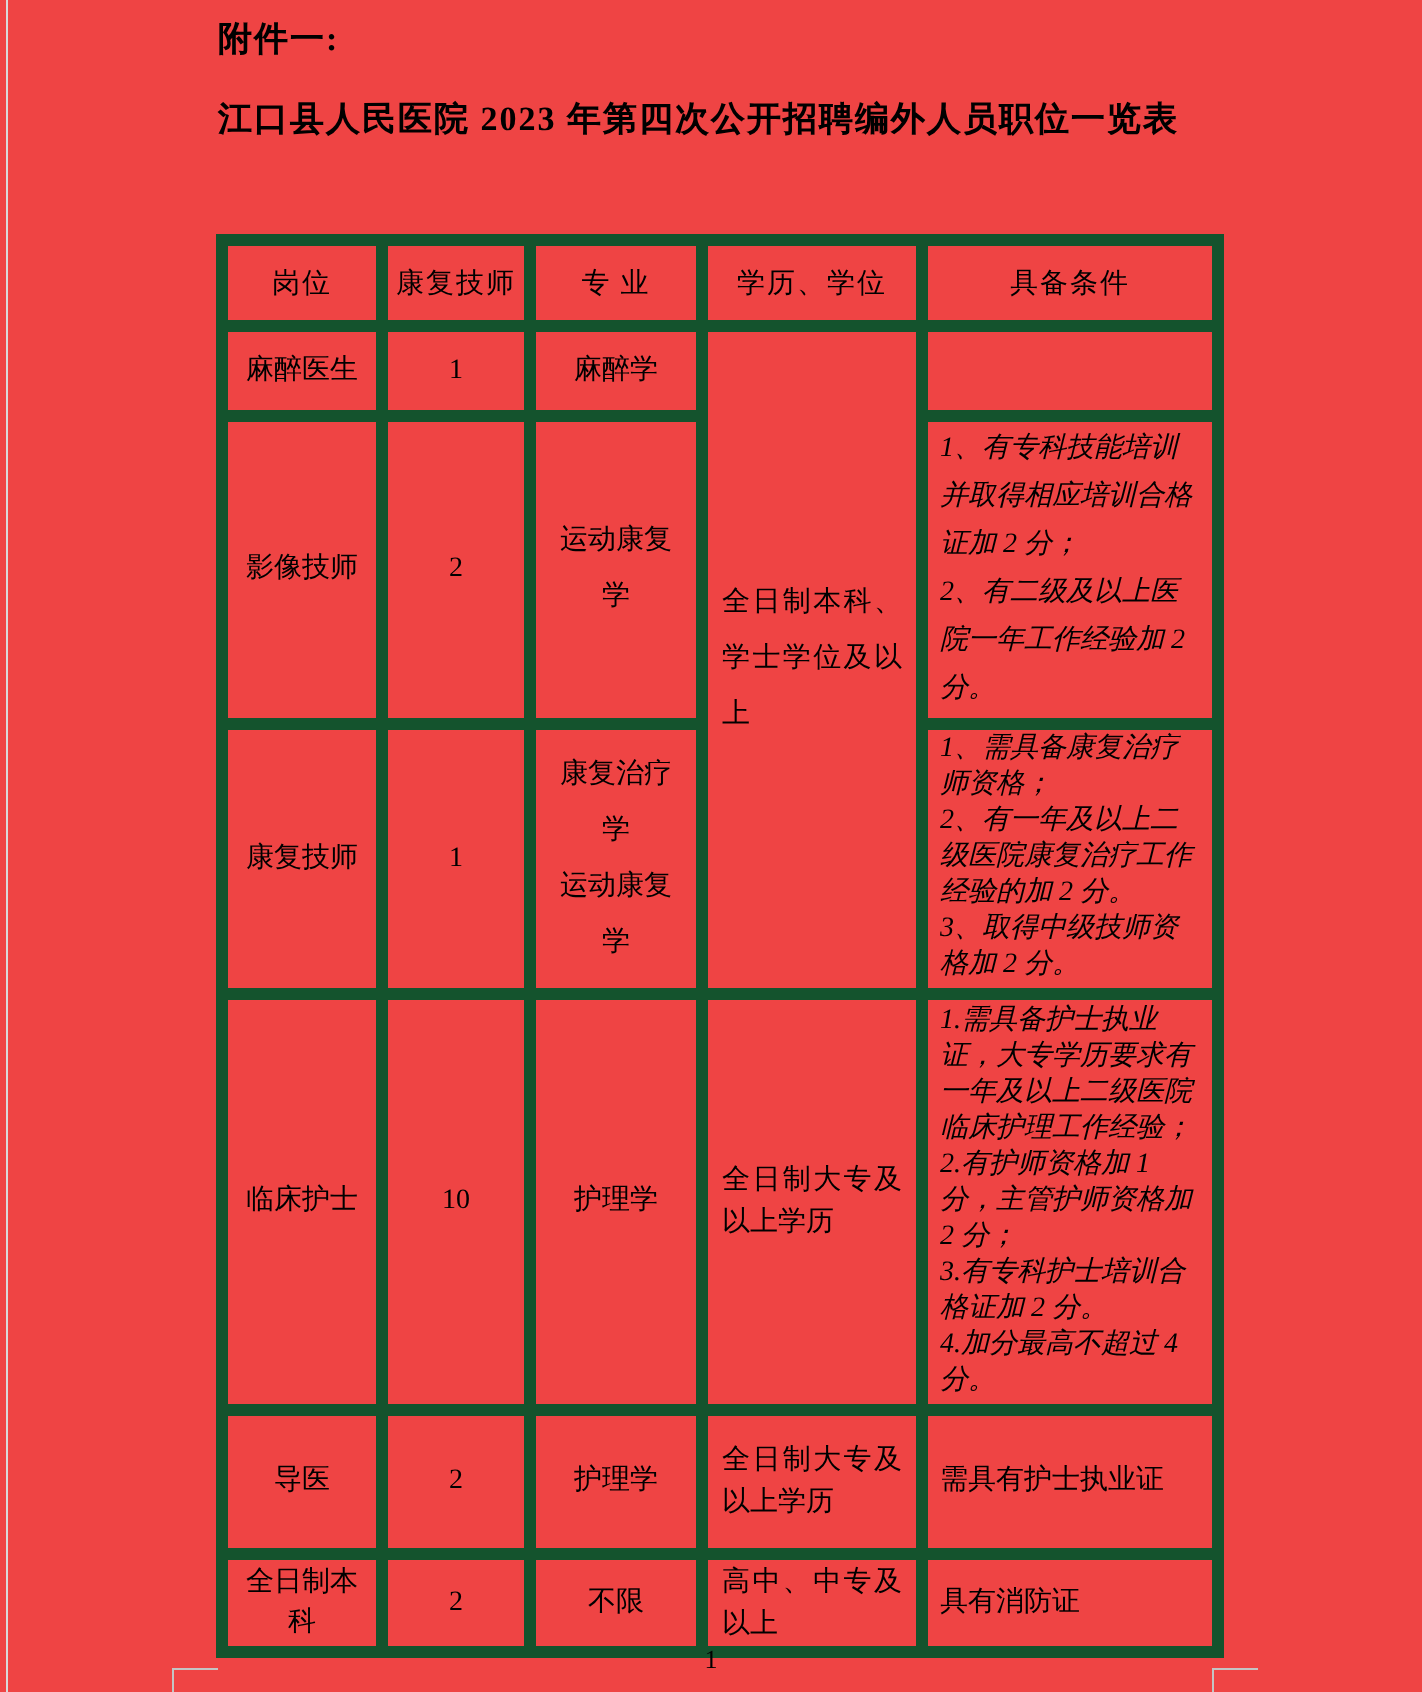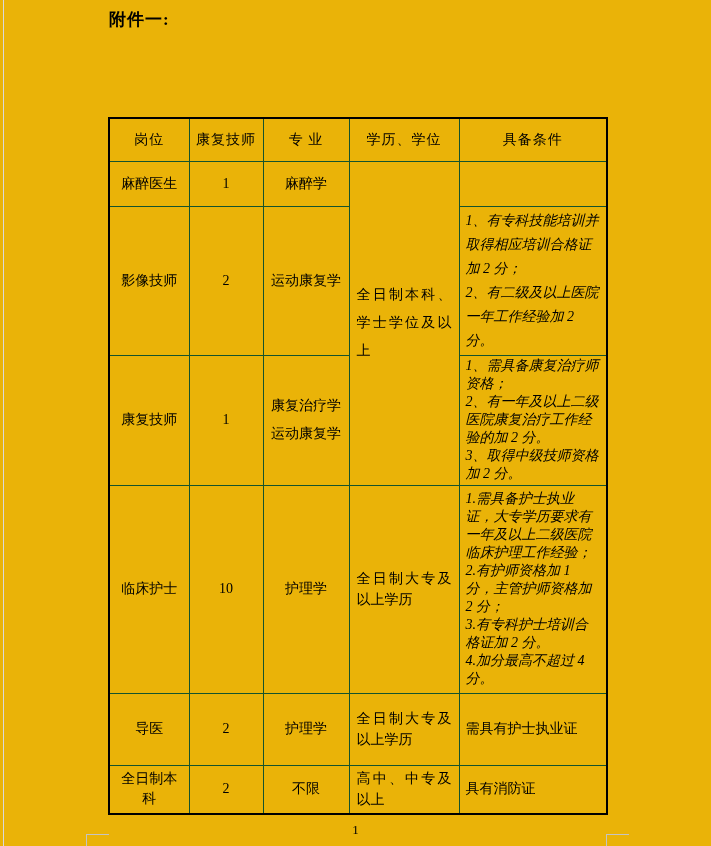--- a/index.html
+++ b/index.html
@@ -4,21 +4,21 @@
 <style>
   * { margin: 0; padding: 0; box-sizing: border-box; }
   html, body { background: #ffffff; }
   body {
     width: 711px; height: 846px;
     font-family: "Liberation Serif", "DejaVu Serif", serif;
     color: #000;
     position: relative;
     overflow: hidden;
   }
-  .page { position: absolute; inset: 0; background: #eab308; }
+  .page { position: absolute; inset: 0; background: #ef4444; }
   .left-edge {
     position: absolute; left: 3px; top: 0; bottom: 0; width: 1px;
     background: #d9d9d9;
   }
   .attachment {
     position: absolute; left: 109px; top: 8px;
     font-size: 17px; font-weight: bold; letter-spacing: 1px;
     white-space: nowrap;
   }
   .doc-title {
@@ -27,21 +27,21 @@
     white-space: nowrap;
   }
   table.jobs {
     position: absolute; left: 108px; top: 117px;
     width: 498px;
     border-collapse: collapse;
     table-layout: fixed;
     border: 2px solid #000;
   }
   table.jobs th, table.jobs td {
-    border: 1px solid #14532d;
+    border: 6px solid #14532d;
     font-size: 14px;
     font-weight: normal;
     vertical-align: middle;
     overflow: hidden;
   }
   th.hd { text-align: center; letter-spacing: 1px; }
   td.c  { text-align: center; line-height: 20px; padding: 0 8px; white-space: pre-line; margin-top: 16px; }
   td.major { text-align: center; line-height: 28px; padding: 4px 6px; white-space: pre-line; }
   td.edu {
     text-align: justify; text-align-last: left;
@@ -70,20 +70,21 @@
   .mark-br { left: 606px; top: 834px; }
 </style>
 </head>
 <body>
 
 <div class="page">
   <div class="left-edge"></div>
 
   <div class="attachment">附件一:</div>
 
+  <div class="doc-title">江口县人民医院 2023 年第四次公开招聘编外人员职位一览表</div>
 
   <table class="jobs">
     <colgroup>
       <col style="width:80px">
         <col style="width:74px">
         <col style="width:86px">
       <col style="width:110px">
         <col style="width:148px">
     </colgroup>
     <tbody>

